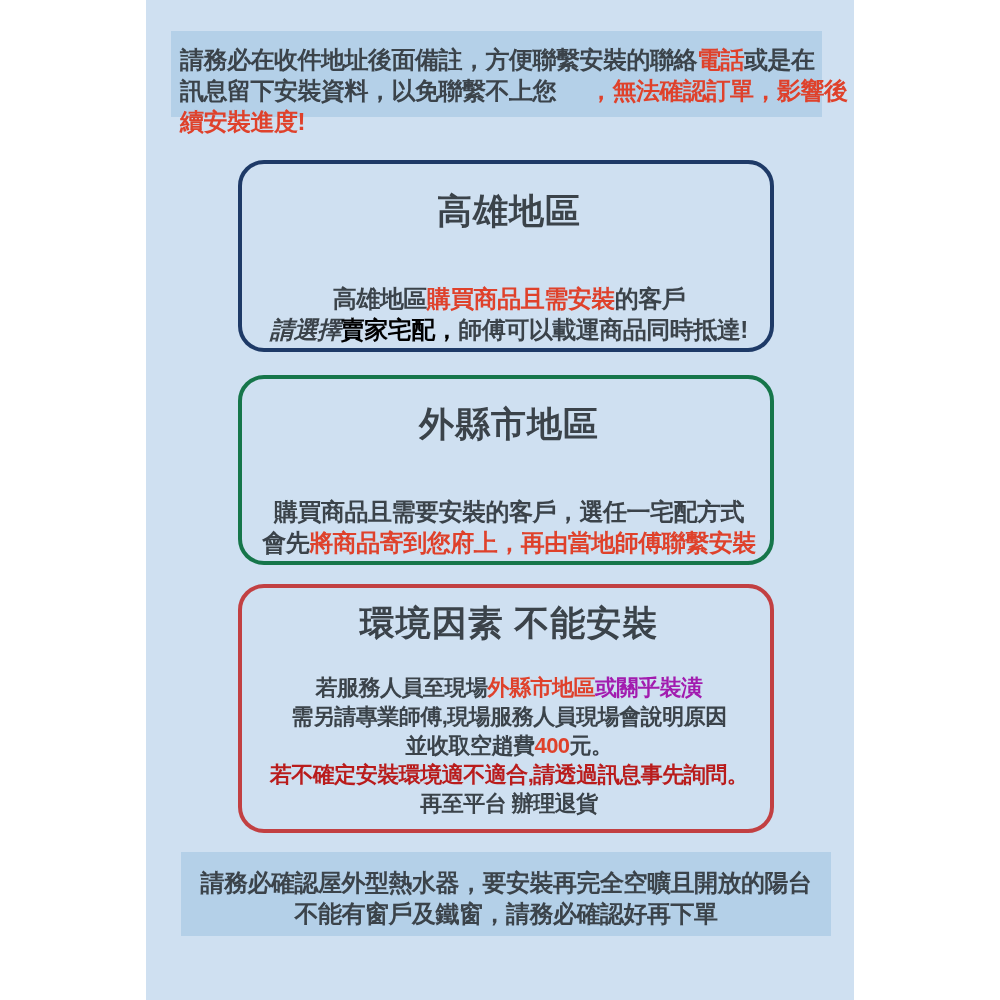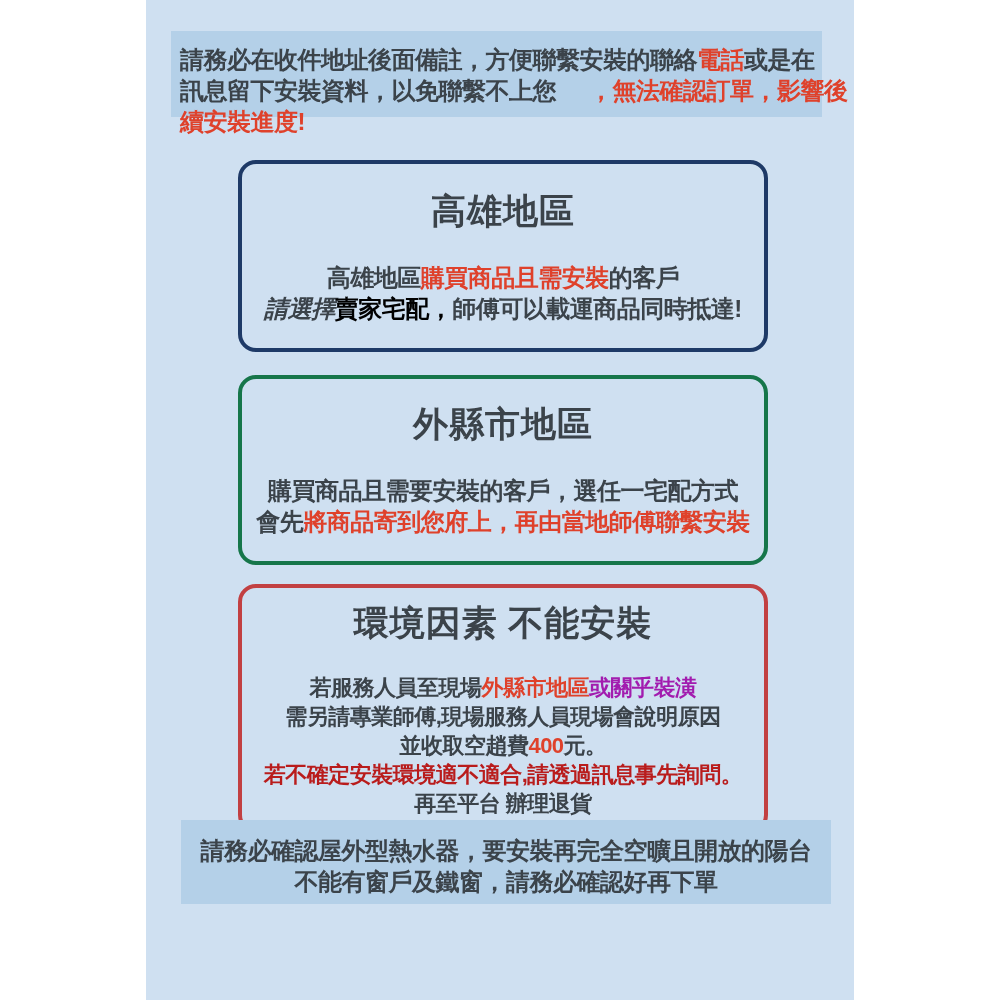--- a/index.html
+++ b/index.html
@@ -35,34 +35,35 @@
     left: 25px;
     top: 31px;
     width: 651px;
     height: 86px;
     padding: 13px 8px 0 9px;
     box-sizing: border-box;
     text-align: left;
   }
   .panel-bottom {
     left: 35px;
-    top: 820px;
+    top: 852px;
     width: 650px;
     height: 84px;
     padding-top: 15px;
     box-sizing: border-box;
     text-align: center;
   }
   .box {
     position: absolute;
     left: 92px;
     width: 522px;
-    border-radius: 18px;
+    border-radius: 26px;
     text-align: center;
     background: transparent;
+    padding-left: 6px;
   }
   .box-navy {
     top: 160px;
     height: 184px;
     border: 4px solid var(--border-navy, #1e3a67);
   }
   .box-green {
     top: 375px;
     height: 182px;
     border: 4px solid var(--border-green, #16764a);
@@ -76,21 +77,21 @@
     margin: 0;
     font-size: 35px;
     line-height: 42px;
     color: var(--dark, #3b434a);
     letter-spacing: 1px;
   }
   .box-navy .box-title { margin-top: 26px; }
   .box-green .box-title { margin-top: 24px; }
   .box-red .box-title { margin-top: 14px; }
   .box-body {
-    margin-top: 30px;
+    margin-top: 51px;
     font-size: 24px;
     line-height: 31px;
     color: var(--dark, #3b434a);
     letter-spacing: -0.5px;
   }
   .box-red .box-body {
     margin-top: 29px;
     font-size: 22px;
     line-height: 29px;
   }

